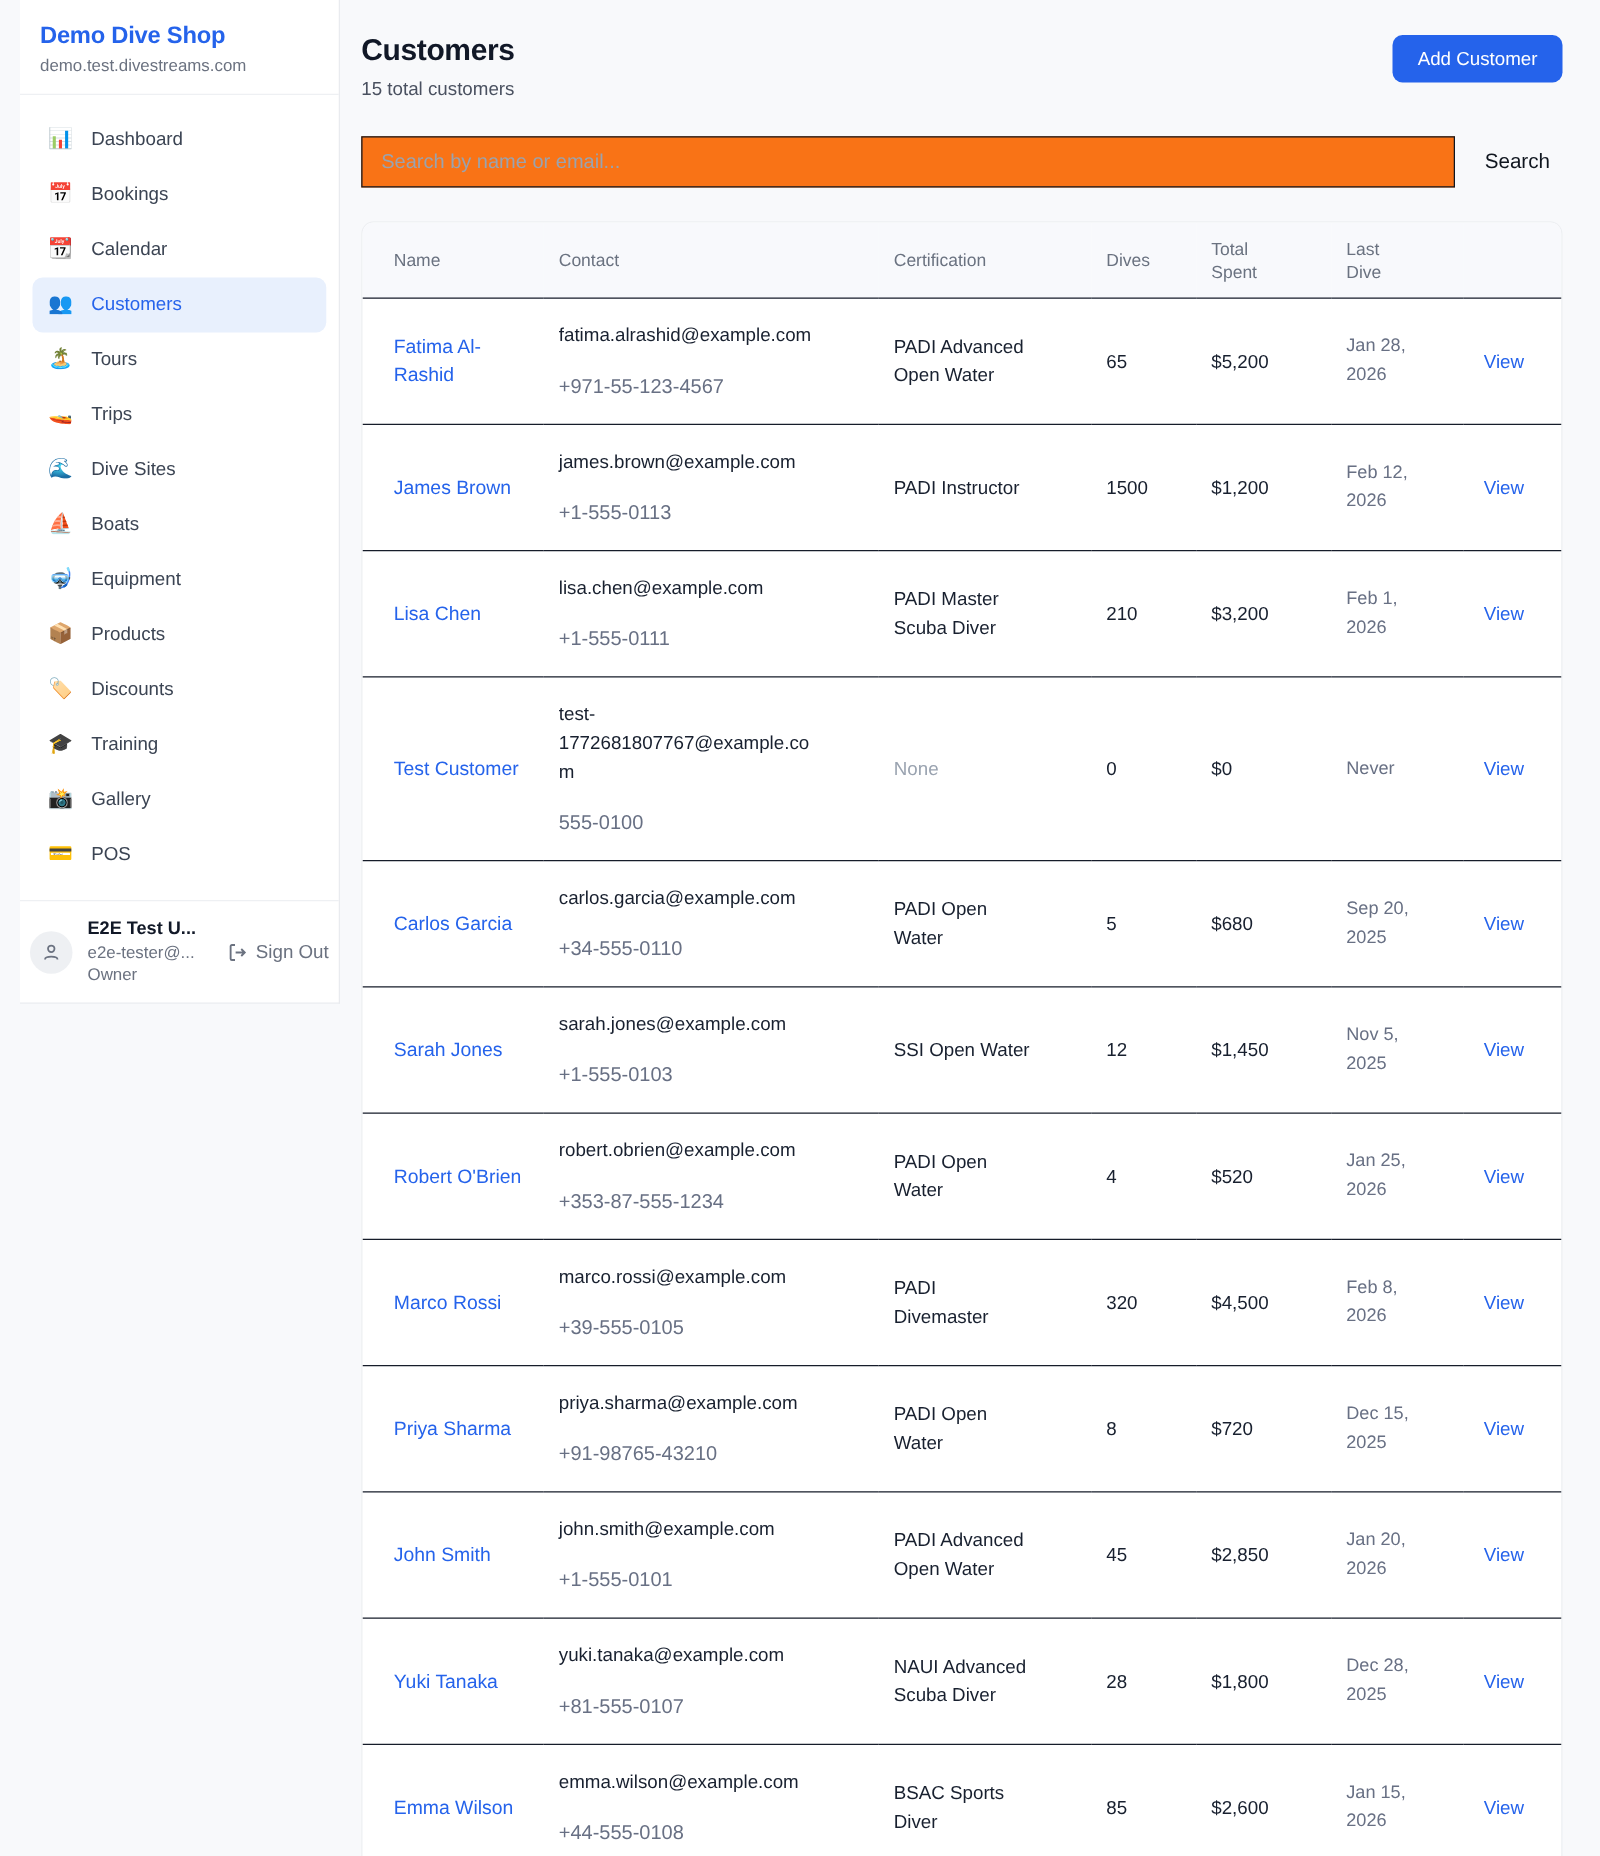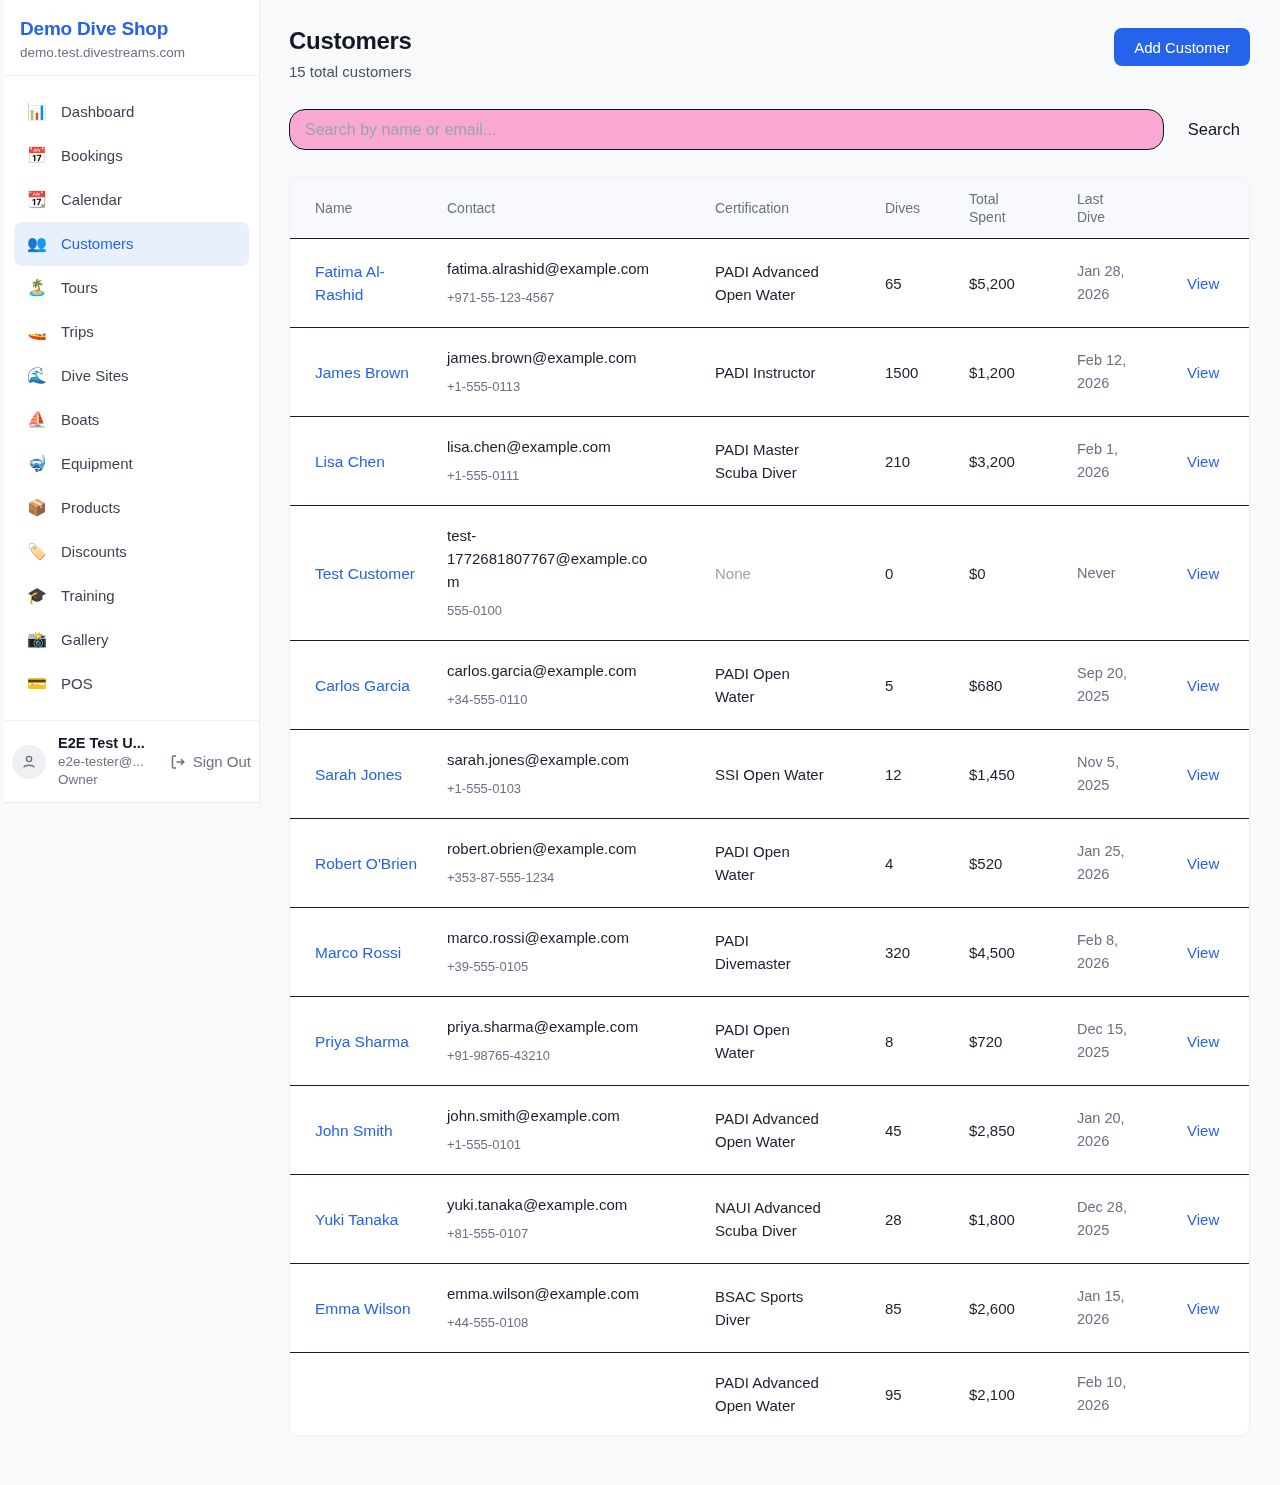--- a/index.html
+++ b/index.html
@@ -14,21 +14,21 @@
   *{box-sizing:border-box;}
   html,body{margin:0;padding:0;}
   body{
     width:1280px;height:1485px;position:relative;overflow:hidden;
     background:var(--page-bg);
     font-family:"Liberation Sans","DejaVu Sans",sans-serif;
     color:var(--dark);
   }
   
   .sidebar{
-    position:absolute;top:0;left:4px;width:256px;background:#fff;
+    position:absolute;top:0;left:16px;width:256px;background:#fff;
     border-right:1px solid var(--side-border);
     border-bottom:1px solid var(--side-border);
   }
   .sidebar-header{padding:18px 16px 15px;border-bottom:1px solid #eef0f3;}
   .shop-title{color:var(--accent);font-size:19px;font-weight:700;letter-spacing:-.2px;}
   .shop-domain{color:#6b7280;font-size:13.5px;margin-top:5px;}
   .sidebar-nav{padding:14px 10px;}
   .nav-item{
     display:flex;align-items:center;gap:14px;
     padding:11px 13px;border-radius:8px;margin-bottom:0;
@@ -56,22 +56,22 @@
   .page-header{display:flex;justify-content:space-between;align-items:flex-start;}
   .page-title{margin:0;font-size:24px;font-weight:700;color:#111827;letter-spacing:-.3px;}
   .page-subtitle{margin-top:8px;font-size:15px;color:#4a5160;}
   .add-btn{
     height:38px;padding:0 20px;margin-top:1px;border:none;border-radius:8px;
     background:var(--accent);color:#fff;font-size:15px;font-weight:500;
     font-family:inherit;cursor:pointer;
   }
   .search-row{margin-top:29px;display:flex;align-items:center;gap:24px;}
   .search-input{
-    flex:1;height:41px;border:1.5px solid #10161f;border-radius:16px;
-    padding:0 15px;font-size:16px;color:#111827;background:#f9a8d4;outline:none;font-family:inherit;
+    flex:1;height:41px;border:1.5px solid #10161f;border-radius:0;
+    padding:0 15px;font-size:16px;color:#111827;background:#f97316;outline:none;font-family:inherit;
   }
   .search-input::placeholder{color:#9aa3af;}
   .search-btn{
     background:transparent;border:none;color:#10161f;font-size:16.5px;
     font-family:inherit;cursor:pointer;padding:0 10px 0 0;
   }
   
   .table-card{
     margin-top:27px;background:#fff;border:1px solid #edeff2;border-radius:10px;
     overflow:hidden;
@@ -91,21 +91,21 @@
   th.col-action{width:80px;}
   td{
     padding:18px 12px;border-bottom:1.5px solid var(--dark-border);
     vertical-align:middle;font-size:15px;color:var(--dark);line-height:23px;
   }
   tbody tr:last-child td{border-bottom:none;}
   .td-name{padding-left:25px;}
   .name-link{color:var(--accent);font-weight:500;font-size:15.5px;text-decoration:none;cursor:pointer;}
   .td-contact{padding-right:48px;}
   .email{color:var(--dark);overflow-wrap:break-word;}
-  .phone{color:var(--muted);font-size:13px;margin-top:6px;}
+  .phone{color:var(--muted);font-size:16px;margin-top:18px;}
   .td-cert{padding-right:48px;}
   .td-cert.muted{color:#9aa3b0;}
   .td-last{color:var(--muted);font-size:14.5px;padding-right:22px;}
   .td-action{padding-left:16px;}
   .view-link{color:var(--accent);font-size:15px;text-decoration:none;cursor:pointer;text-align:right;}
 </style>
 </head>
 <body>
 
 <div class="app">

